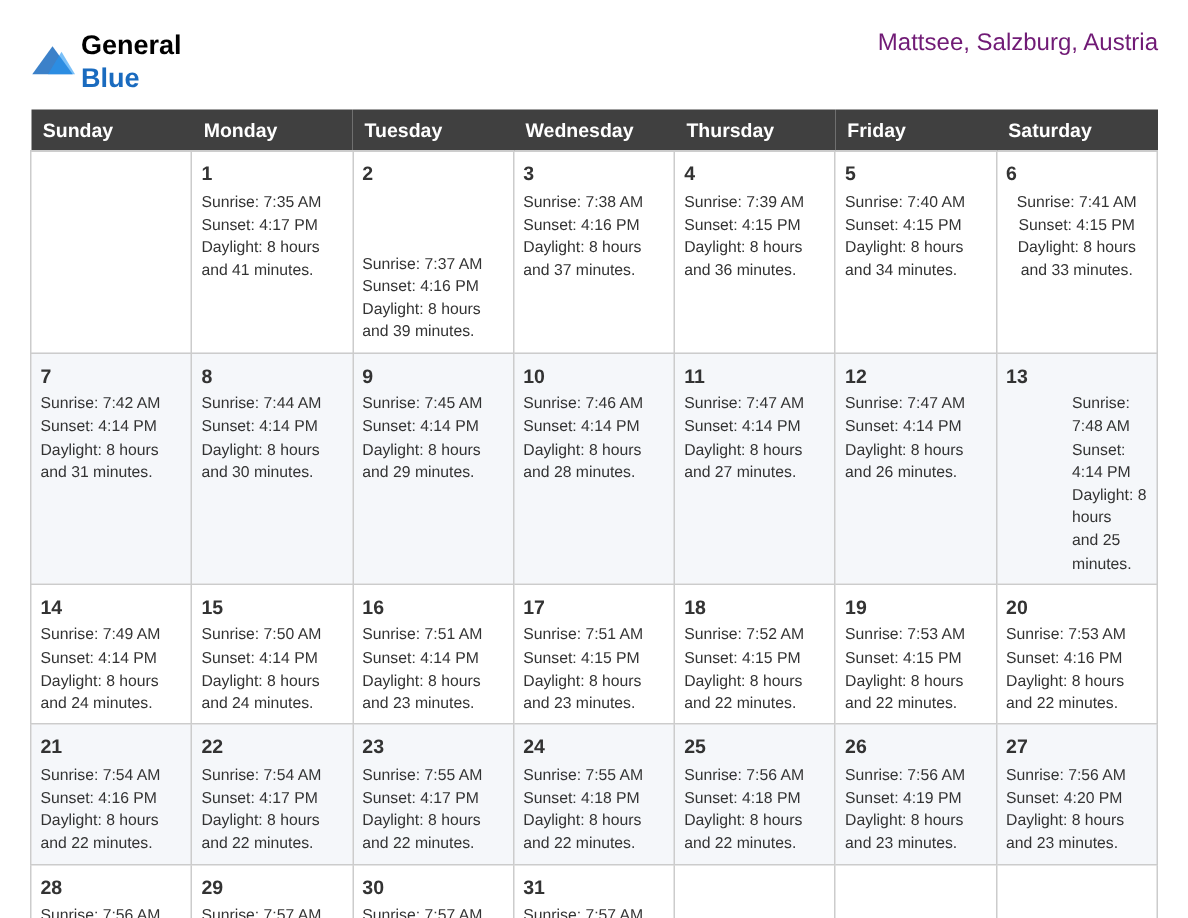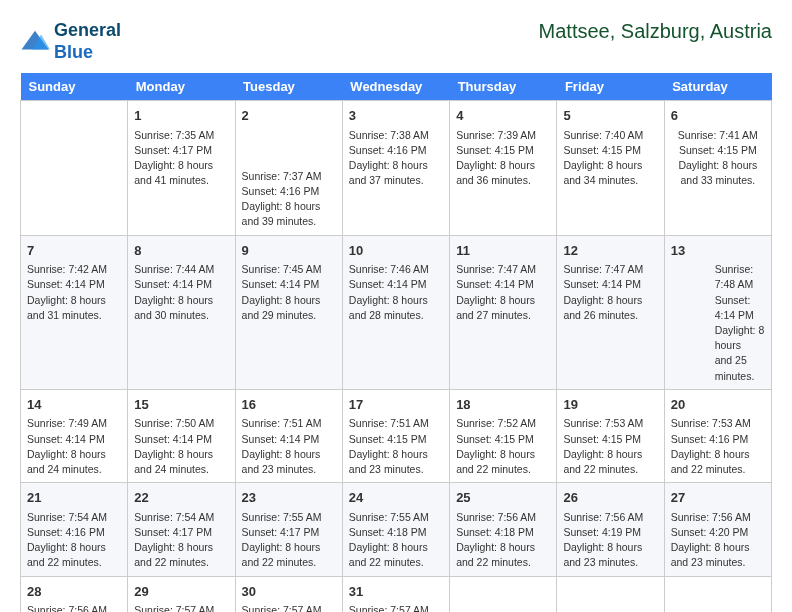--- a/index.html
+++ b/index.html
@@ -19,46 +19,46 @@
     .logo {
       display: flex;
       align-items: center;
       gap: 4px;
     }
     .logo-text {
       font-size: 18px;
       font-weight: bold;
       line-height: 1.2;
     }
-    .logo-general { color: #0c4a6e; }
+    .logo-general { color: #000000; }
     .logo-blue { color: #1a6bbf; }
     .logo-icon {
       width: 30px;
       height: 30px;
     }
     .title-section {
       text-align: right;
     }
     .month-title {
       font-size: 36px;
       font-weight: bold;
       color: #333;
       line-height: 1.1;
     }
     .location-title {
-      font-size: 20px;
-      color: #14532d;
+      font-size: 16px;
+      color: #701a75;
     }
     .calendar {
       width: 100%;
       border-collapse: collapse;
       font-size: 11px;
     }
     .calendar th {
-      background-color: #3b82f6;
+      background-color: #404040;
       color: #fff;
       text-align: left;
       padding: 6px 8px;
       font-size: 13px;
       font-weight: bold;
     }
     .calendar td {
       border: 1px solid #ccc;
       vertical-align: top;
       padding: 5px 6px;

